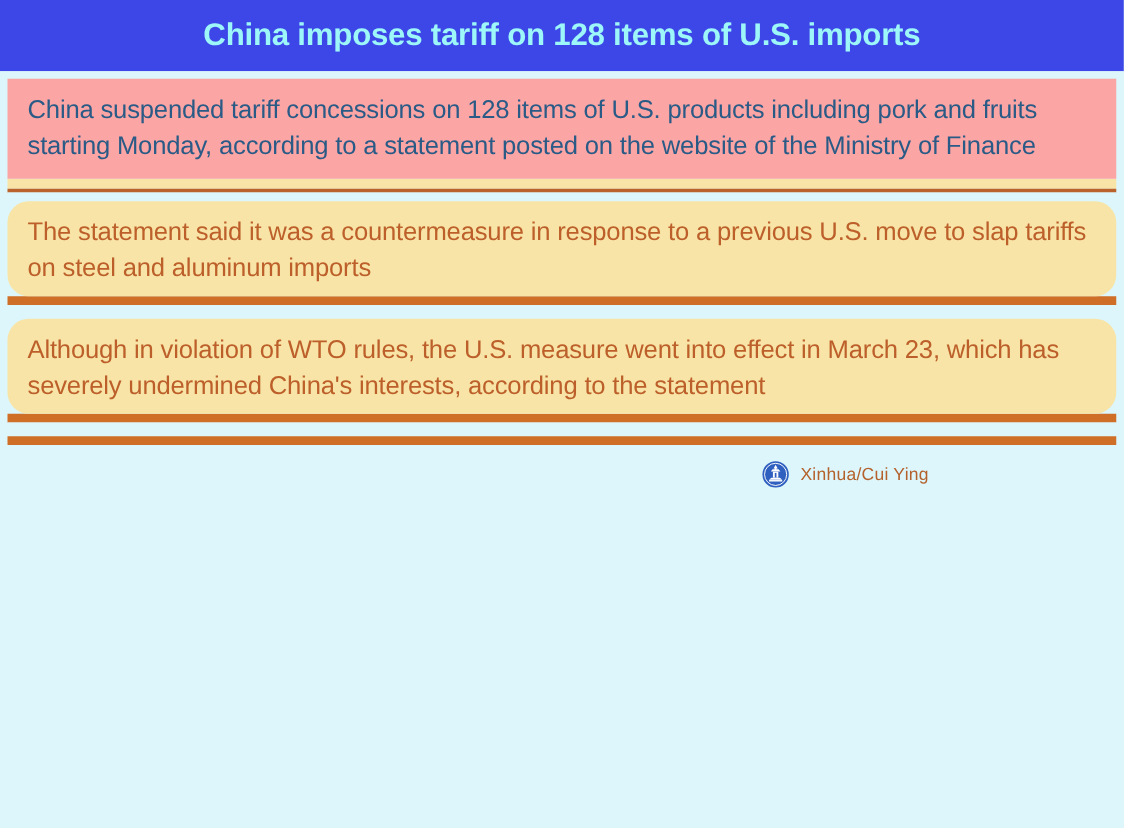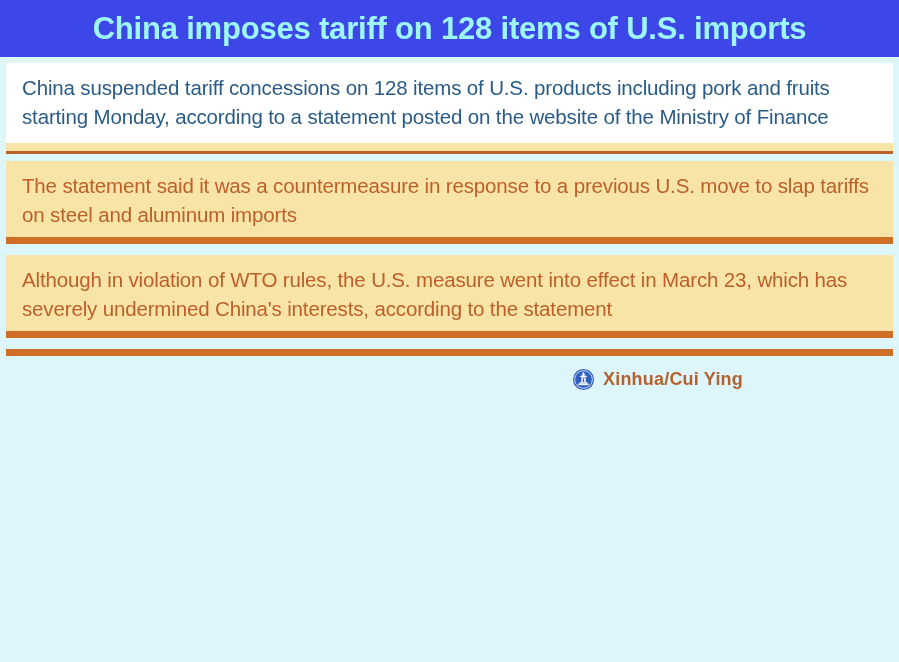--- a/index.html
+++ b/index.html
@@ -31,21 +31,21 @@
     background: #3d47e8;
     height: 57px;
     flex: 0 0 57px;
     display: flex;
     align-items: center;
     justify-content: center;
     overflow: hidden;
   }
   .header-title {
     color: #9df6f8;
-    font-size: 31px;
+    font-size: 25px;
     font-weight: bold;
     letter-spacing: -0.2px;
     line-height: 1;
     white-space: nowrap;
     text-align: center;
     padding: 0 6px;
   }
 
   
   .body-area {
@@ -69,33 +69,34 @@
     line-height: 29px;
     letter-spacing: -0.15px;
   }
   .block p + p {
     margin-top: 4px;
     font-family: Liberation Serif, serif;
   }
 
   
   .block-cyan {
-    background: #ffffff;
+    background: #fca5a5;
     color: #2a5b86;
     margin-top: 6px;
     padding-bottom: 12px;
   }
   .block-cyan p {
     color: #2a5b86;
   }
 
   
   .block-gold {
     background: #f8e4a6;
     color: #bc5f2a;
+    border-radius: 17px;
   }
   .block-gold p {
     color: #bc5f2a;
   }
 
   
   .strip-gold {
     background: #f8e4a6;
     height: 8px;
     flex: 0 0 8px;
@@ -139,25 +140,24 @@
     align-items: center;
     gap: 8px;
   }
   .xinhua-logo {
     width: 23px;
     height: 23px;
     flex: 0 0 23px;
     display: block;
   }
   .credit-text {
-    font-size: 18px;
+    font-size: 14px;
     color: #b4622d;
     letter-spacing: 0.2px;
     white-space: nowrap;
-    font-weight: bold;
   }
 </style>
 </head>
 <body>
 
 <div class="poster">
 
   <div class="header">
     <div class="header-title">China imposes tariff on 128 items of U.S. imports</div>
   </div>

